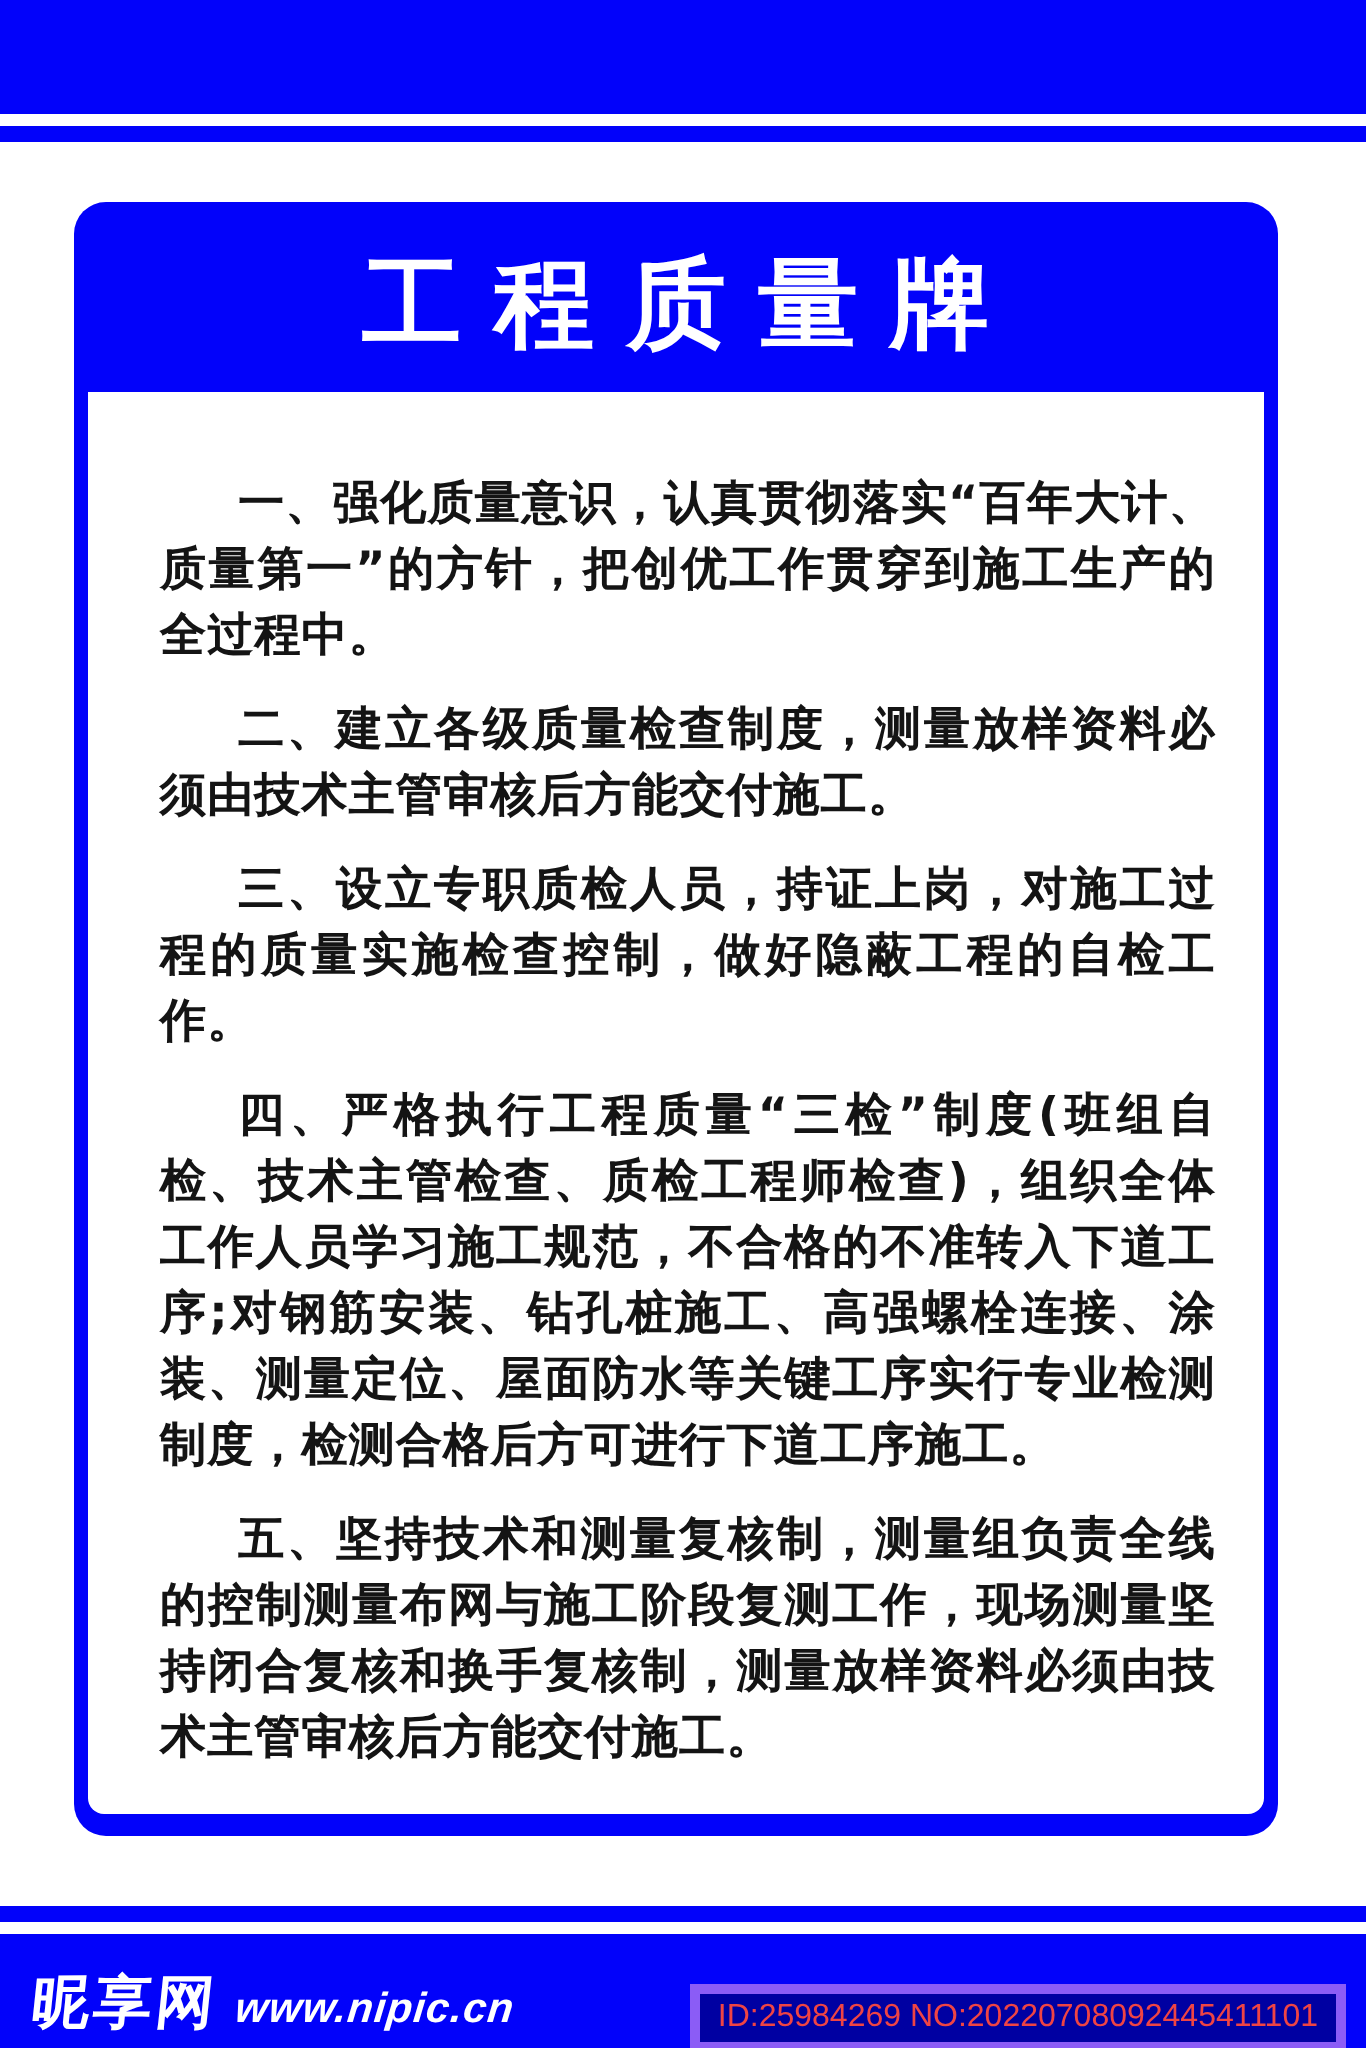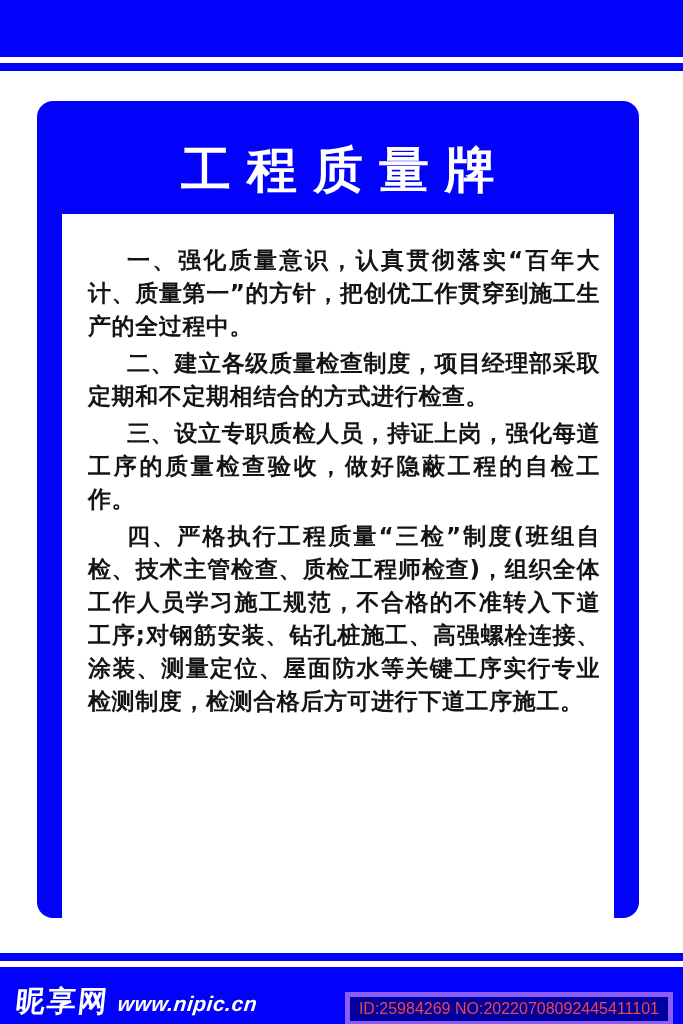--- a/index.html
+++ b/index.html
@@ -15,37 +15,37 @@
     position:relative;width:683px;height:1024px;background:#ffffff;overflow:hidden;
   }
   .top-band{
     position:absolute;top:0;left:0;right:0;height:57px;background:var(--blue);
   }
   .top-rule{
     position:absolute;top:63px;left:0;right:0;height:8px;background:var(--blue);
   }
   .card{
     position:absolute;left:37px;top:101px;width:602px;height:817px;
-    box-sizing:border-box;background:var(--blue);border-radius:16px;padding:25px;
+    box-sizing:border-box;background:var(--blue);border-radius:16px;padding:7px;
   }
   .card-title-row{
     height:88px;display:flex;align-items:center;justify-content:center;
   }
   .card-title{
     color:#ffffff;font-size:50px;font-weight:bold;
     letter-spacing:16px;text-indent:16px;white-space:nowrap;
     font-family:"DejaVu Sans","Liberation Sans",sans-serif;
   }
   .card-body{
     box-sizing:border-box;height:711px;background:#ffffff;
     border-radius:0 0 8px 8px;
     padding:26px 10px 0 22px;overflow:hidden;
   }
   .card-body p{
-    margin:4px;
+    margin:14px;
     font-size:23px;line-height:33px;font-weight:bold;color:#141414;
     text-align:justify;text-indent:1.7em;letter-spacing:0.6px;
     font-family:"DejaVu Sans","Liberation Sans",sans-serif;
   }
   .bottom-rule{
     position:absolute;top:953px;left:0;right:0;height:8px;background:var(--blue);
   }
   .footer{
     position:absolute;top:967px;left:0;right:0;height:57px;background:var(--blue);
   }
@@ -75,23 +75,24 @@
 
   <div class="top-band"></div>
   <div class="top-rule"></div>
 
   <div class="card">
     <div class="card-title-row">
       <div class="card-title">工程质量牌</div>
     </div>
     <div class="card-body">
       <p>一、强化质量意识，认真贯彻落实“百年大计、质量第一”的方针，把创优工作贯穿到施工生产的全过程中。</p>
-      <p>二、建立各级质量检查制度，项目经理部采取定期和不定期相结合的方式进行检查。</p>
-      <p>三、设立专职质检人员，持证上岗，强化每道工序的质量检查验收，做好隐蔽工程的自检工作。</p>
+      <p>二、建立各级质量检查制度，测量放样资料必须由技术主管审核后方能交付施工。</p>
+      <p>三、设立专职质检人员，持证上岗，对施工过程的质量实施检查控制，做好隐蔽工程的自检工作。</p>
       <p>四、严格执行工程质量“三检”制度(班组自检、技术主管检查、质检工程师检查)，组织全体工作人员学习施工规范，不合格的不准转入下道工序;对钢筋安装、钻孔桩施工、高强螺栓连接、涂装、测量定位、屋面防水等关键工序实行专业检测制度，检测合格后方可进行下道工序施工。</p>
+      <p>五、坚持技术和测量复核制，测量组负责全线的控制测量布网与施工阶段复测工作，现场测量坚持闭合复核和换手复核制，测量放样资料必须由技术主管审核后方能交付施工。</p>
 
     </div>
   </div>
 
   <div class="bottom-rule"></div>
 
   <div class="footer">
     <div class="site-logo">
       <span class="site-name">昵享网</span>
       <span class="site-url">www.nipic.cn</span>

